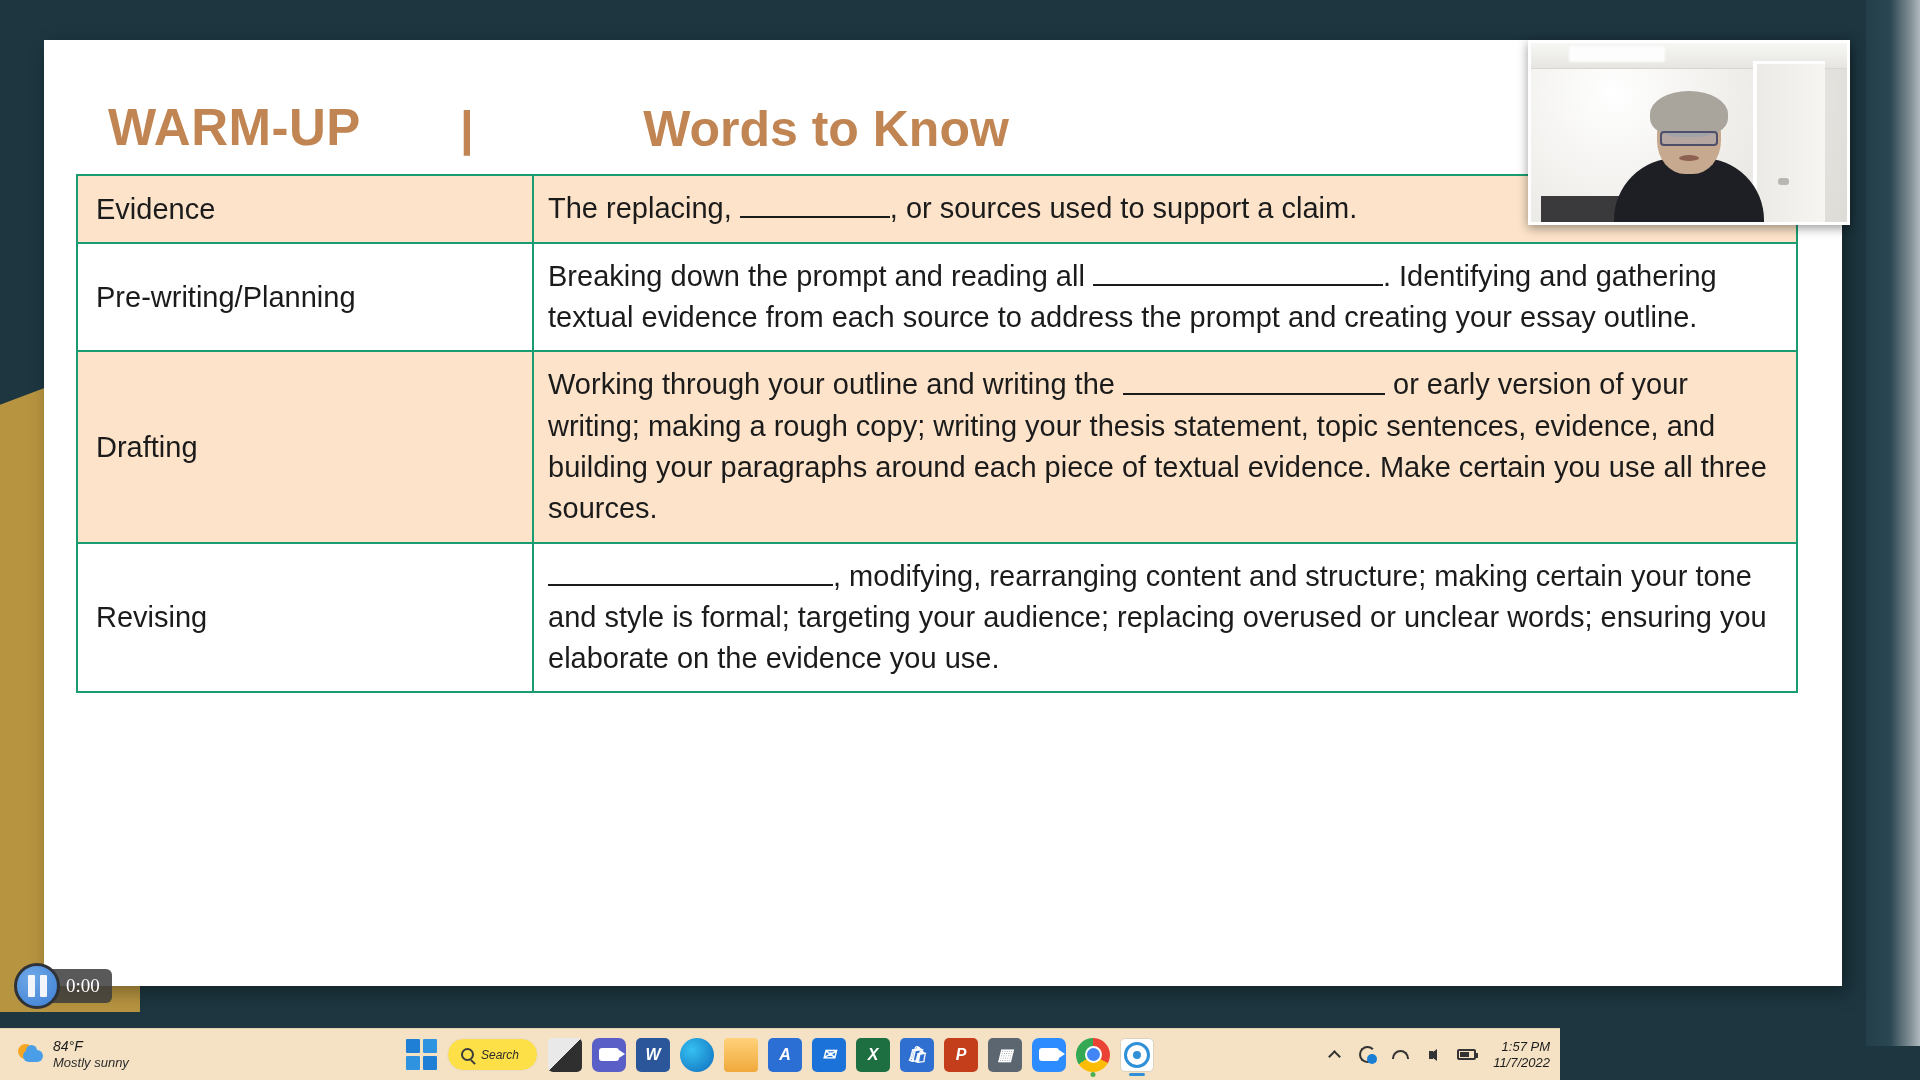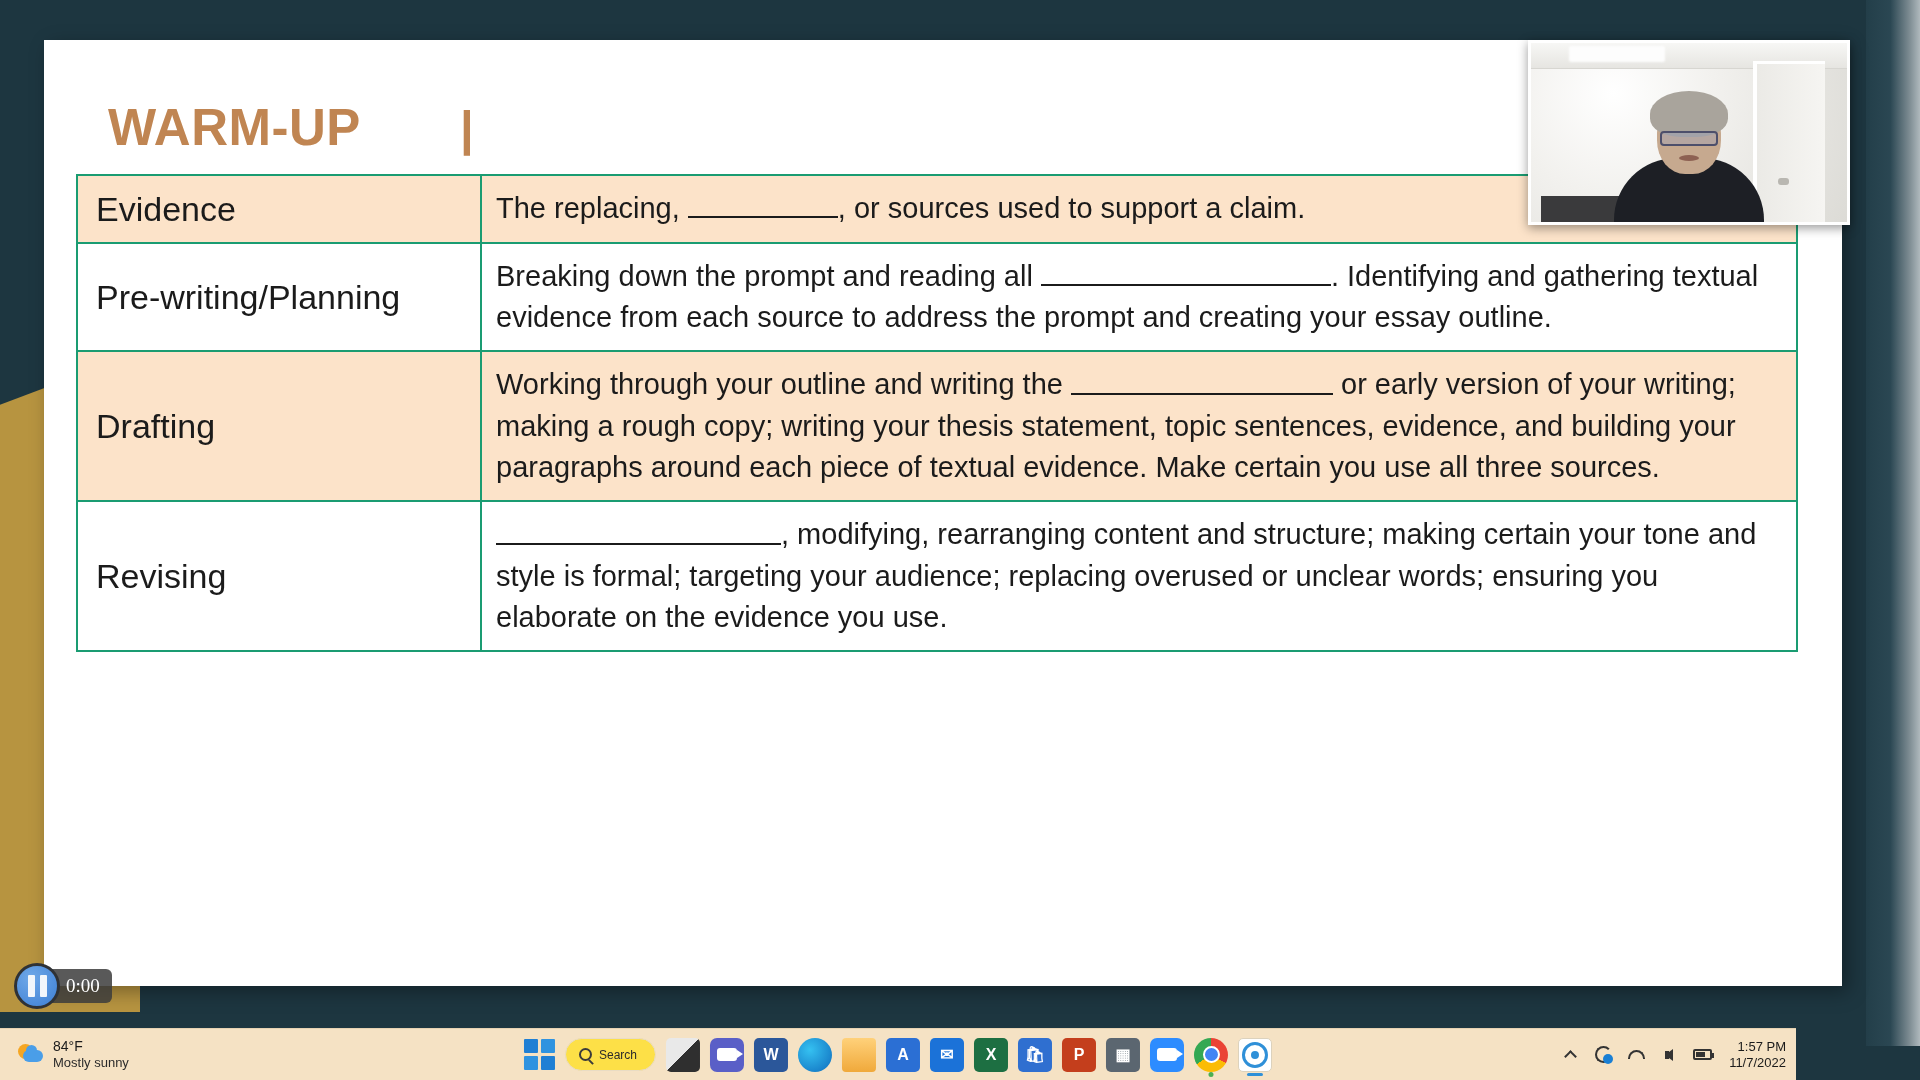--- a/index.html
+++ b/index.html
@@ -77,22 +77,22 @@
     table-layout: fixed;
   }
   #vocab-table td {
     border: 2px solid #1a9c72;
     vertical-align: middle;
     color: #1b1b1b;
   }
   #vocab-table tr.shaded td { background: #fce3c9; }
   #vocab-table tr.plain  td { background: #ffffff; }
   td.term {
-    width: 404px;
-    font-size: 34px;
+    width: 456px;
+    font-size: 29px;
     padding: 10px 0 10px 18px;
     line-height: 1.25;
   }
   td.defn {
     font-size: 29px;
     padding: 12px 26px 12px 14px;
     line-height: 1.42;
   }
   .blank {
     display: inline-block;
@@ -195,24 +195,25 @@
     gap: 5px;
   }
   #rec-pause-btn span {
     display: block; width: 7px; height: 22px;
     background: #f2f6fb; border-radius: 1px;
   }
 
   
   #taskbar {
     position: absolute; left: 0; bottom: 0;
-    width: 1796px; height: 52px;
+    width: 1560px; height: 52px;
     background: #f5e2c4;
     display: flex; align-items: center;
     border-top: 1px solid #e6d2b2;
+    font-style: italic;
   }
   #weather {
     display: flex; align-items: center; gap: 9px;
     margin-left: 18px; width: 230px;
   }
   #weather-icon { width: 26px; height: 22px; position: relative; }
   #weather-icon .sun {
     position: absolute; left: 0; top: 1px;
     width: 15px; height: 15px; border-radius: 50%;
     background: #f5a623;
@@ -313,20 +314,21 @@
   <div id="deck-bg">
     <div id="deck-wedge"></div>
     <div id="deck-shadow-right"></div>
   </div>
 
   <div id="slide">
 
     <div id="title-row">
       <div class="title-warmup">WARM-UP</div>
       <div class="title-pipe">|</div>
+      <div class="title-main">Words to Know</div>
     </div>
 
     <table id="vocab-table">
       <tbody>
         <tr class="shaded">
           <td class="term">Evidence</td>
           <td class="defn"><span>The replacing, </span><span class="blank b-sm"></span><span>, or sources used to support a claim.</span></td>
         </tr>
         <tr class="plain">
           <td class="term">Pre-writing/Planning</td>

